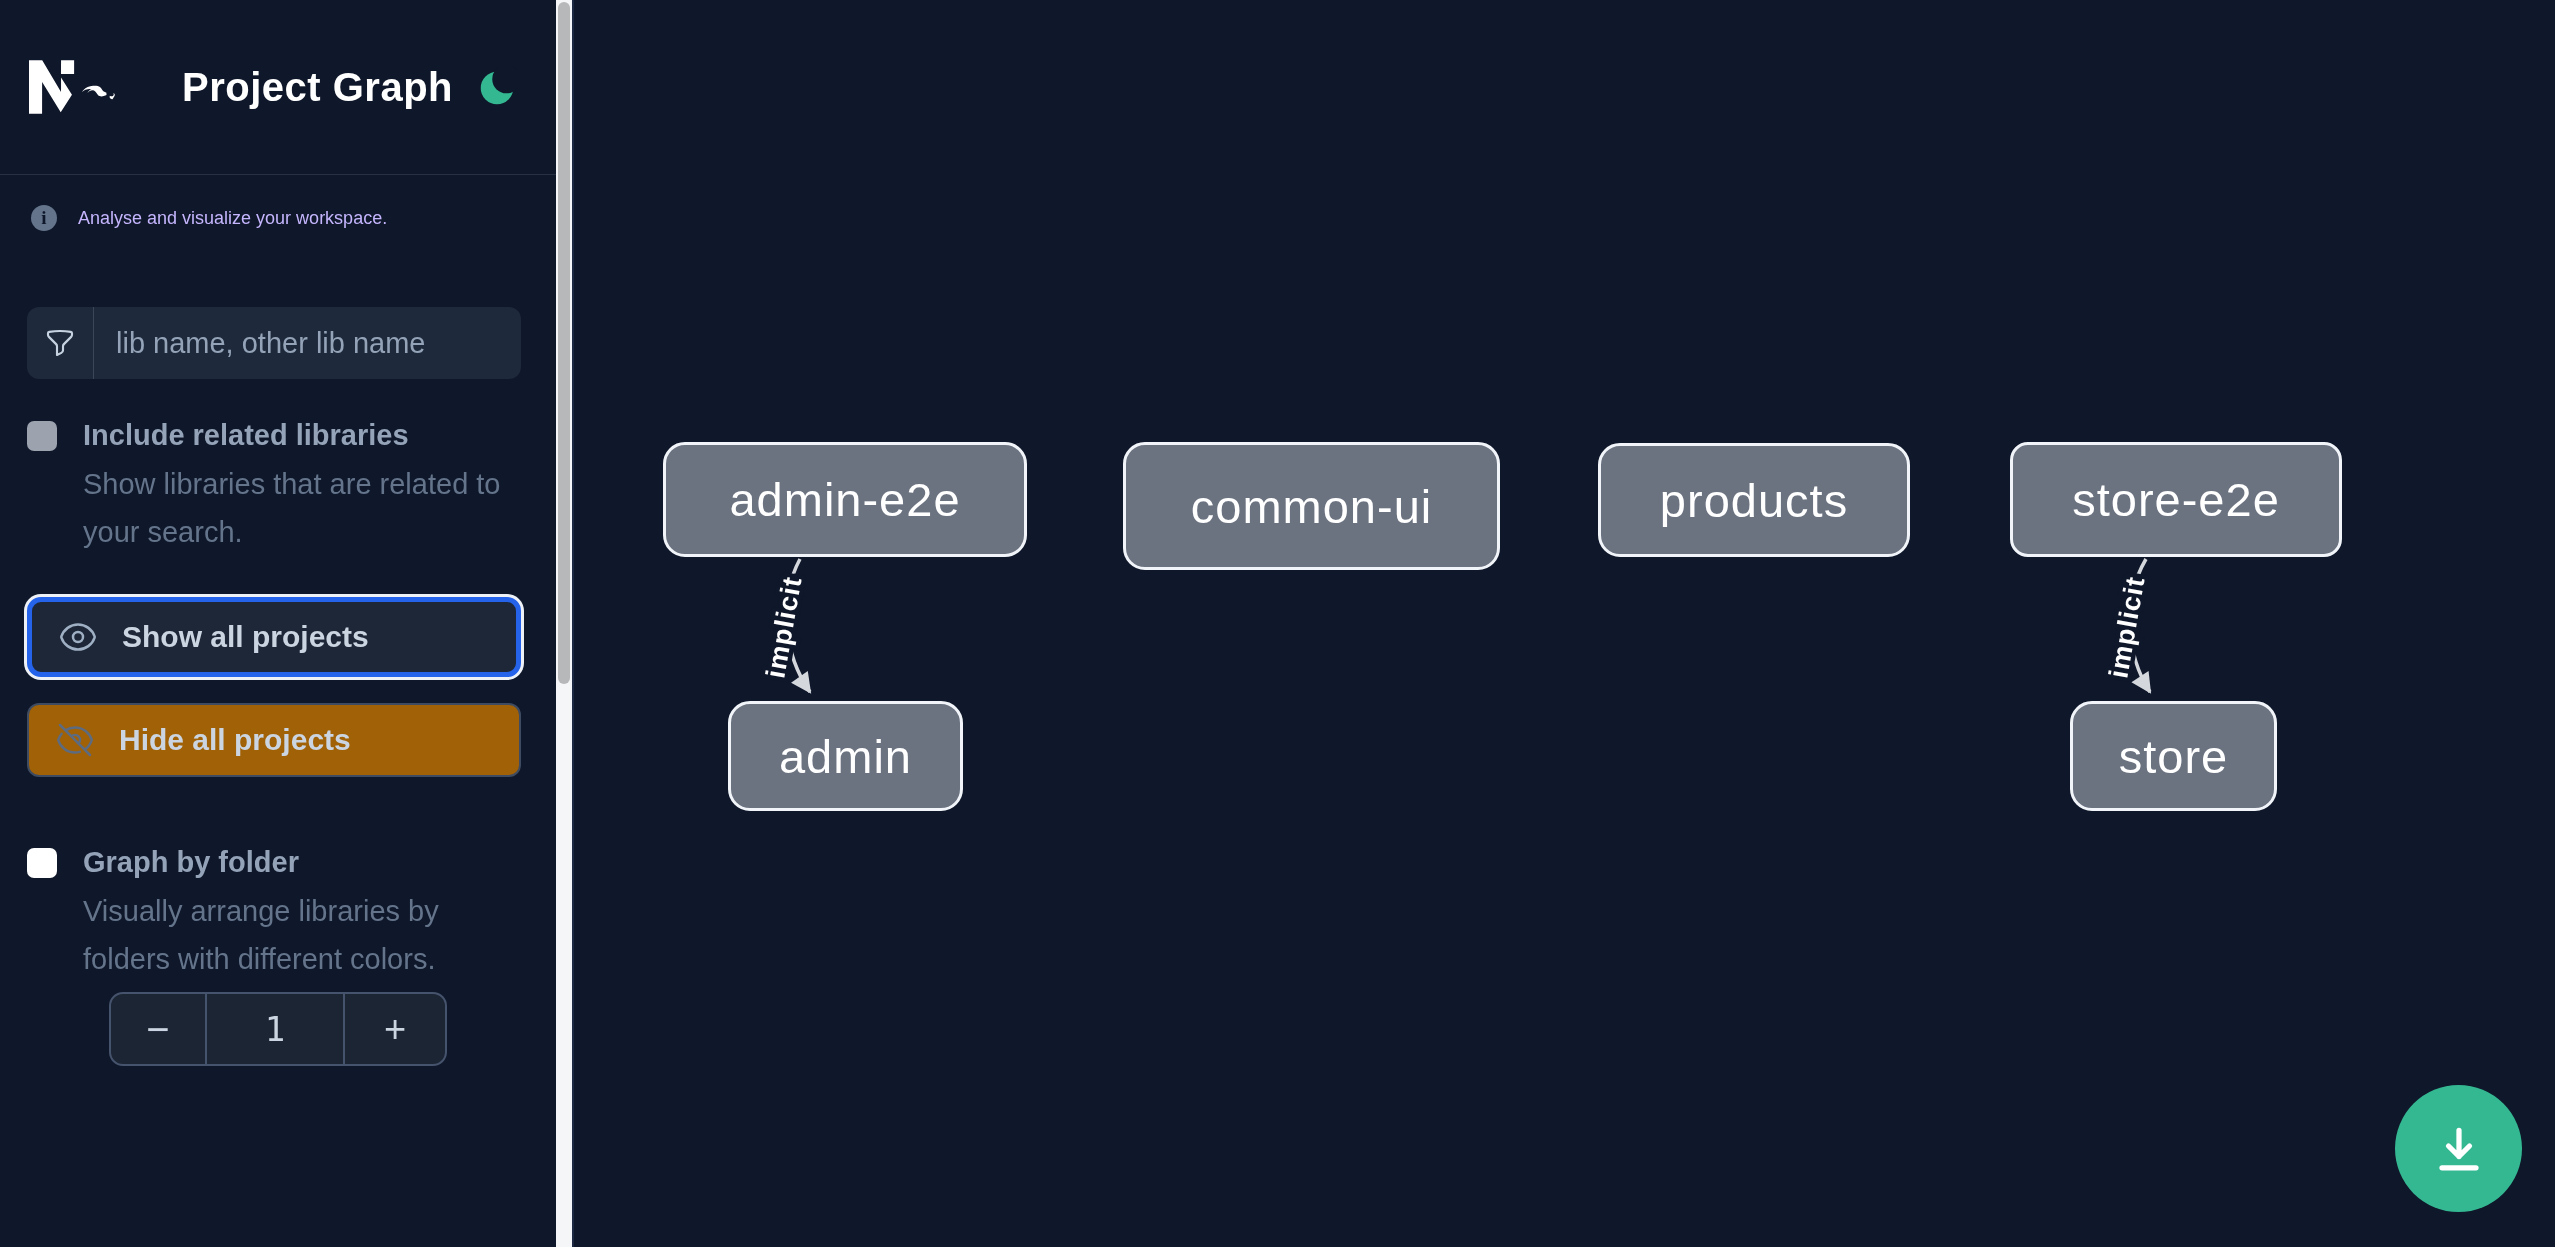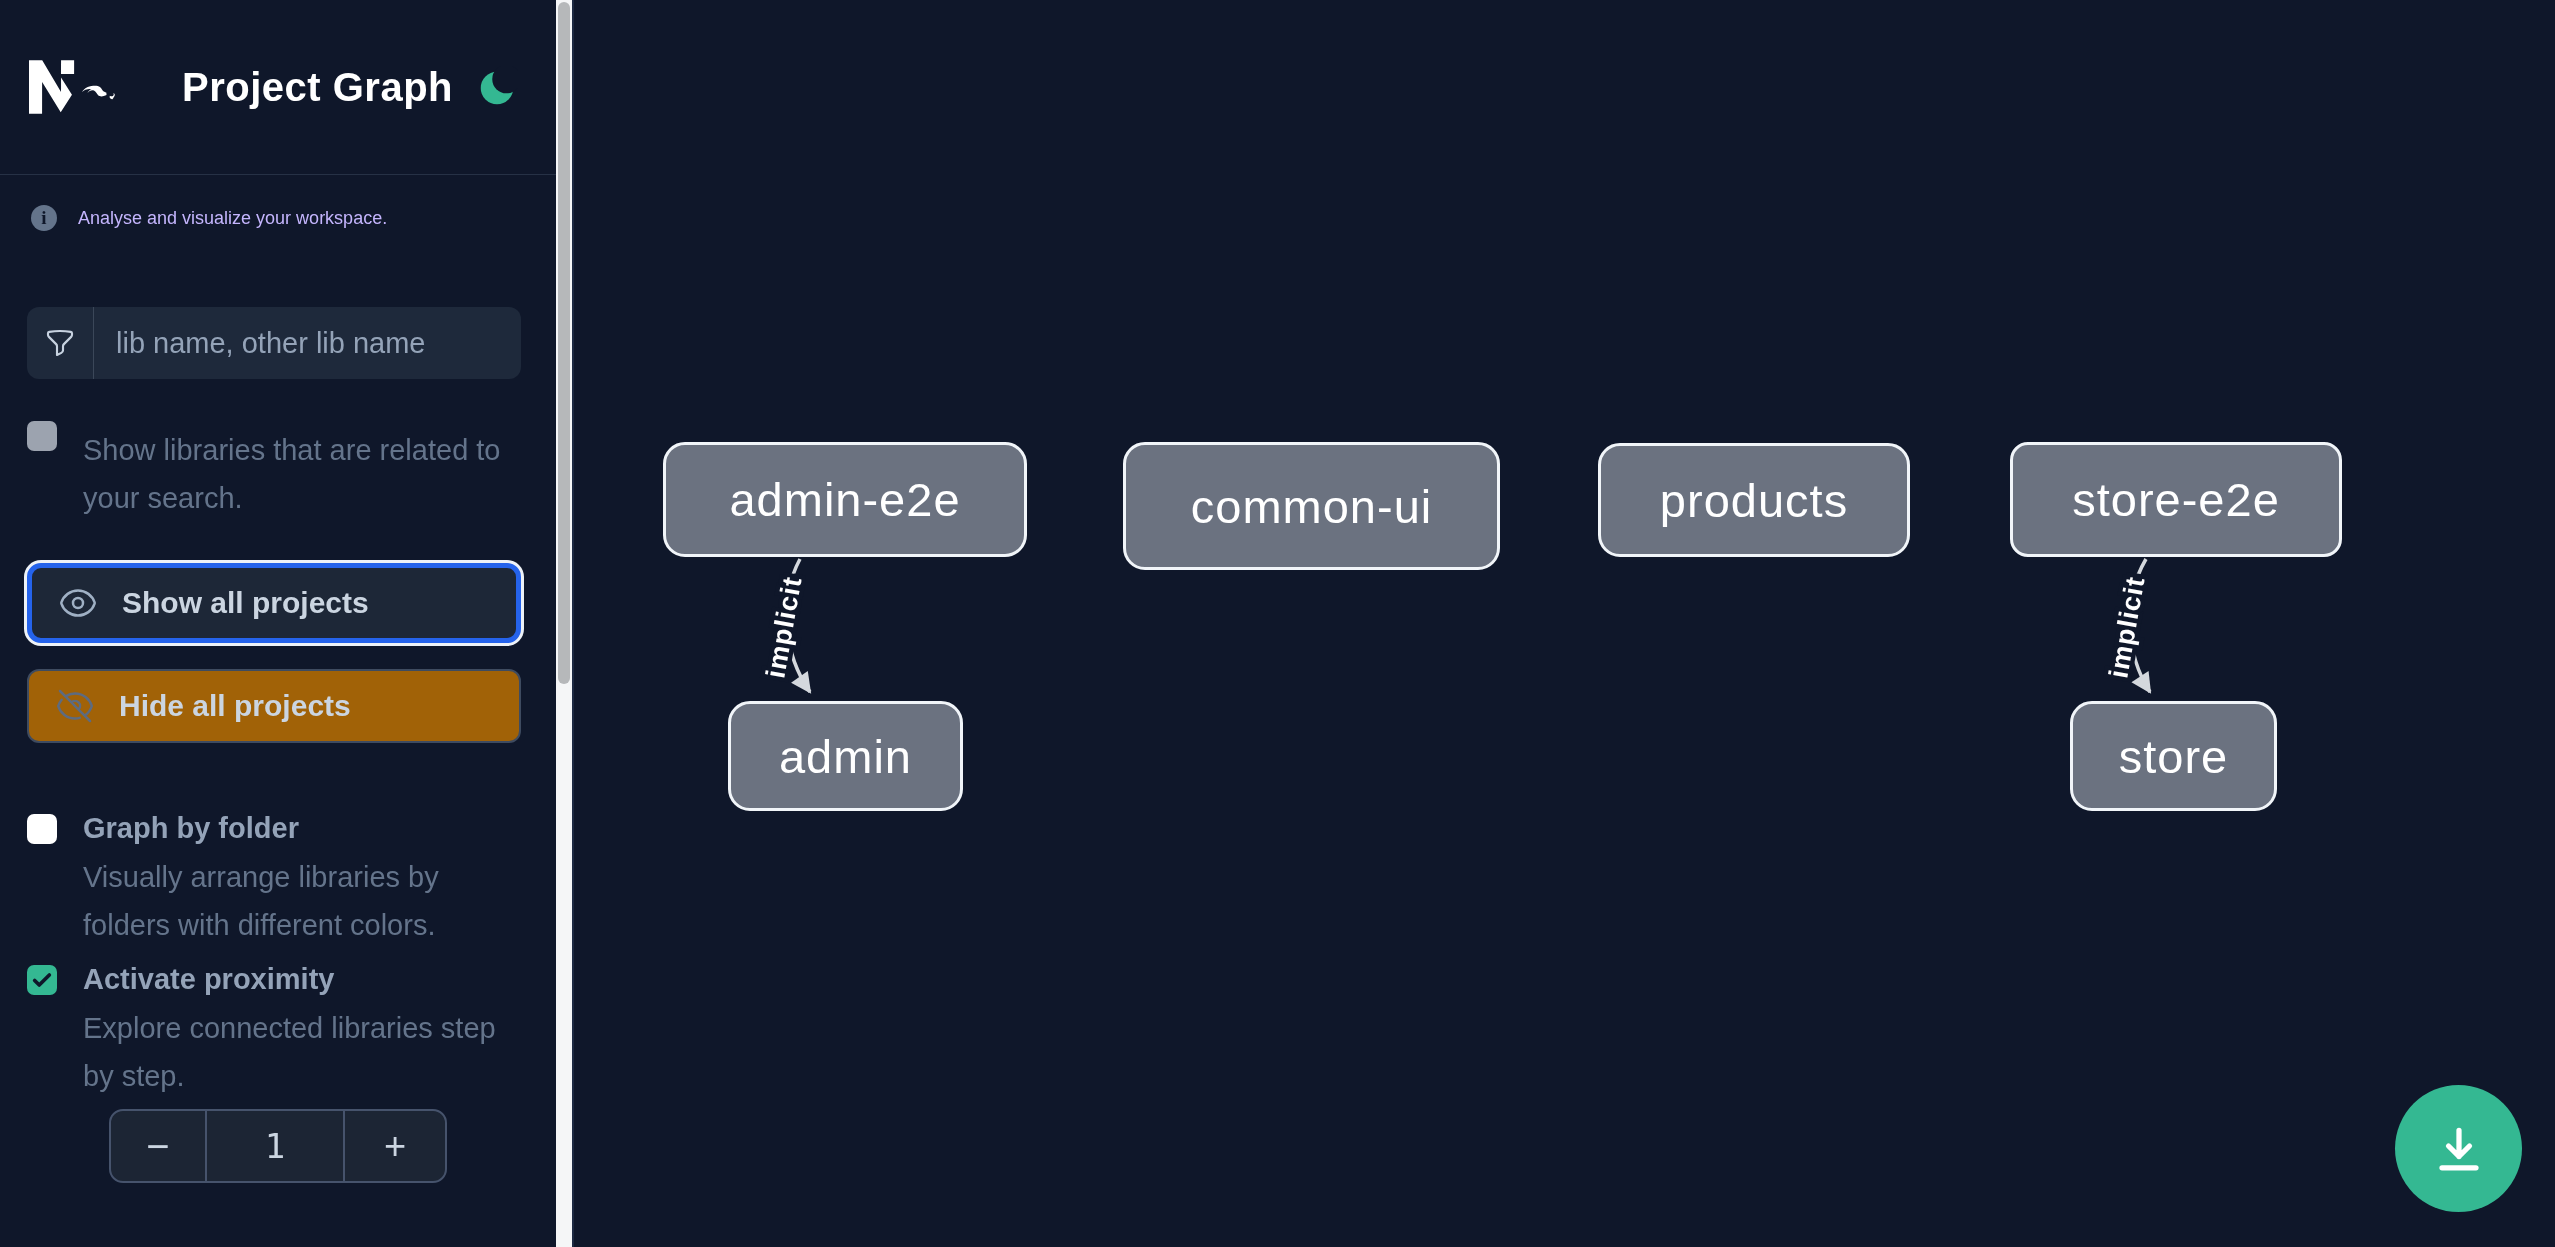--- a/index.html
+++ b/index.html
@@ -115,20 +115,21 @@
         <svg width="32" height="32" viewBox="0 0 24 24" fill="none" stroke="#c7d2e0" stroke-width="1.6" stroke-linecap="round" stroke-linejoin="round">
           <path d="M12 3c2.755 0 5.455.232 8.083.678.533.09.917.556.917 1.096v1.044a2.25 2.25 0 0 1-.659 1.591l-5.432 5.432a2.25 2.25 0 0 0-.659 1.591v2.927a2.25 2.25 0 0 1-1.244 2.013L9.75 21v-6.568a2.25 2.25 0 0 0-.659-1.591L3.659 7.409A2.25 2.25 0 0 1 3 5.818V4.774c0-.54.384-1.006.917-1.096A48.32 48.32 0 0 1 12 3Z"></path>
         </svg>
       </div>
       <input class="filter-input" type="text" placeholder="lib name, other lib name" style="">
     </div>
 
     <div class="check-row">
       <div class="checkbox gray"></div>
       <div>
+        <div class="check-label">Include related libraries</div>
         <div class="check-desc">Show libraries that are related to your search.</div>
       </div>
     </div>
 
     <button class="btn btn-show">
       <svg width="40" height="40" viewBox="0 0 24 24" fill="none" stroke="#9fb0c4" stroke-width="1.5" stroke-linecap="round" stroke-linejoin="round">
         <path d="M2.036 12.322a1.012 1.012 0 0 1 0-.639C3.423 7.51 7.36 4.5 12 4.5c4.638 0 8.573 3.007 9.963 7.178.07.207.07.431 0 .639C20.577 16.49 16.64 19.5 12 19.5c-4.638 0-8.573-3.007-9.963-7.178Z"></path>
         <path d="M15 12a3 3 0 1 1-6 0 3 3 0 0 1 6 0Z"></path>
       </svg>
       <span>Show all projects</span>
@@ -142,31 +143,20 @@
     </button>
 
     <div class="check-row row-group">
       <div class="checkbox white"></div>
       <div>
         <div class="check-label">Graph by folder</div>
         <div class="check-desc">Visually arrange libraries by folders with different colors.</div>
       </div>
     </div>
 
-    <div class="check-row row-prox">
-      <div class="checkbox green">
-        <svg width="22" height="22" viewBox="0 0 24 24" fill="none" stroke="#0f172a" stroke-width="4" stroke-linecap="round" stroke-linejoin="round">
-          <path d="M4 12.5l5 5L20 6.5"></path>
-        </svg>
-      </div>
-      <div>
-        <div class="check-label">Activate proximity</div>
-        <div class="check-desc">Explore connected libraries step by step.</div>
-      </div>
-    </div>
 
     <div class="stepper">
       <button class="step-btn step-minus">−</button>
       <div class="step-value">1</div>
       <button class="step-btn step-plus">+</button>
     </div>
 
   </div>
 
   <div class="side-scrollbar">

